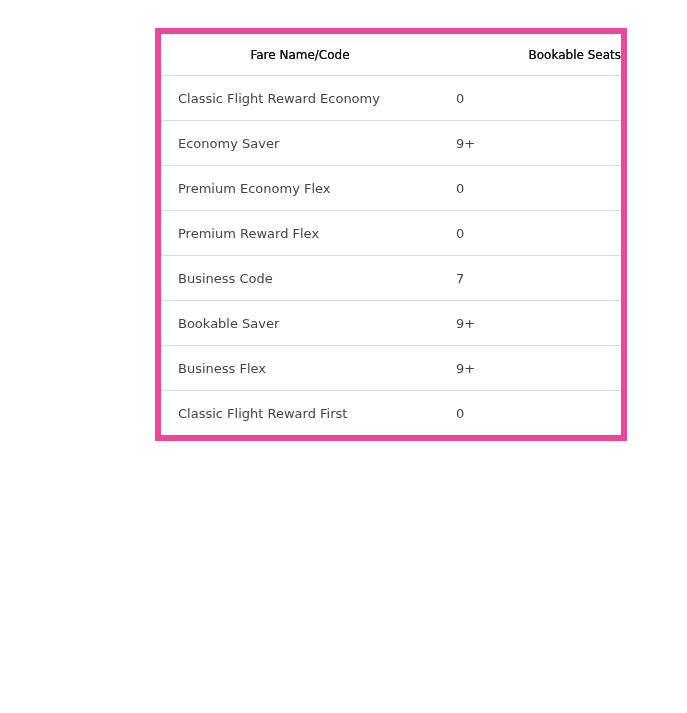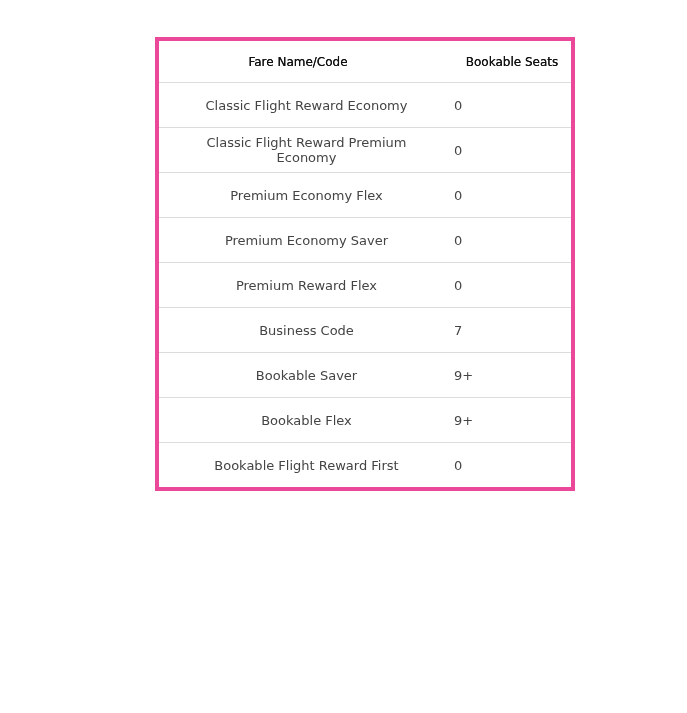--- a/index.html
+++ b/index.html
@@ -1,75 +1,71 @@
 <!DOCTYPE html>
 <html><head>
 <meta charset="utf-8">
 <style>
   html, body { margin: 0; padding: 0; background: #ffffff; }
   body { width: 687px; height: 713px; position: relative; font-family: "DejaVu Sans", sans-serif; }
   .fare-table {
-    position: absolute; left: 155px; top: 37px; width: 420px;
-    border-collapse: collapse; border: 4px solid #ec4899;
+    position: absolute; left: 155px; top: 28px; width: 472px;
+    border-collapse: collapse; border: 6px solid #ec4899;
   }
   .fare-table th {
     font-size: 12px; font-weight: normal; color: #111; height: 41px;
     border-bottom: 1px solid #dcdcdc; padding: 0;
     text-shadow: 0 0 0.4px #111;
   }
   .fare-table th.col-name { text-align: center; width: 278px; }
-  .fare-table th.col-seats { text-align: center; padding-left: 16px; }
+  .fare-table th.col-seats { text-align: right; padding-left: 16px; }
   .fare-table td {
     font-size: 13px; color: #444; height: 44px;
     border-top: 1px solid #dcdcdc; padding: 0;
   }
-  .fare-table td.cell-name { padding-left: 17px; text-align: center; }
+  .fare-table td.cell-name { padding-left: 17px; }
   .fare-table td.cell-seats { padding-left: 17px; }
 </style>
 </head>
 <body>
 
 <table class="fare-table">
   <thead>
     <tr>
       <th class="col-name">Fare Name/Code</th>
       <th class="col-seats">Bookable Seats</th>
     </tr>
   </thead>
   <tbody id="rows">
       <tr>
         <td class="cell-name">Classic Flight Reward Economy</td>
         <td class="cell-seats">0</td>
       </tr>
       <tr>
-        <td class="cell-name">Classic Flight Reward Premium Economy</td>
-        <td class="cell-seats">0</td>
+        <td class="cell-name">Economy Saver</td>
+        <td class="cell-seats">9+</td>
       </tr>
       <tr>
         <td class="cell-name">Premium Economy Flex</td>
-        <td class="cell-seats">0</td>
-      </tr>
-      <tr>
-        <td class="cell-name">Premium Economy Saver</td>
         <td class="cell-seats">0</td>
       </tr>
       <tr>
         <td class="cell-name">Premium Reward Flex</td>
         <td class="cell-seats">0</td>
       </tr>
       <tr>
         <td class="cell-name">Business Code</td>
         <td class="cell-seats">7</td>
       </tr>
       <tr>
         <td class="cell-name">Bookable Saver</td>
         <td class="cell-seats">9+</td>
       </tr>
       <tr>
-        <td class="cell-name">Bookable Flex</td>
+        <td class="cell-name">Business Flex</td>
         <td class="cell-seats">9+</td>
       </tr>
       <tr>
-        <td class="cell-name">Bookable Flight Reward First</td>
+        <td class="cell-name">Classic Flight Reward First</td>
         <td class="cell-seats">0</td>
       </tr>
     </tbody>
 </table>
 
 </body></html>

